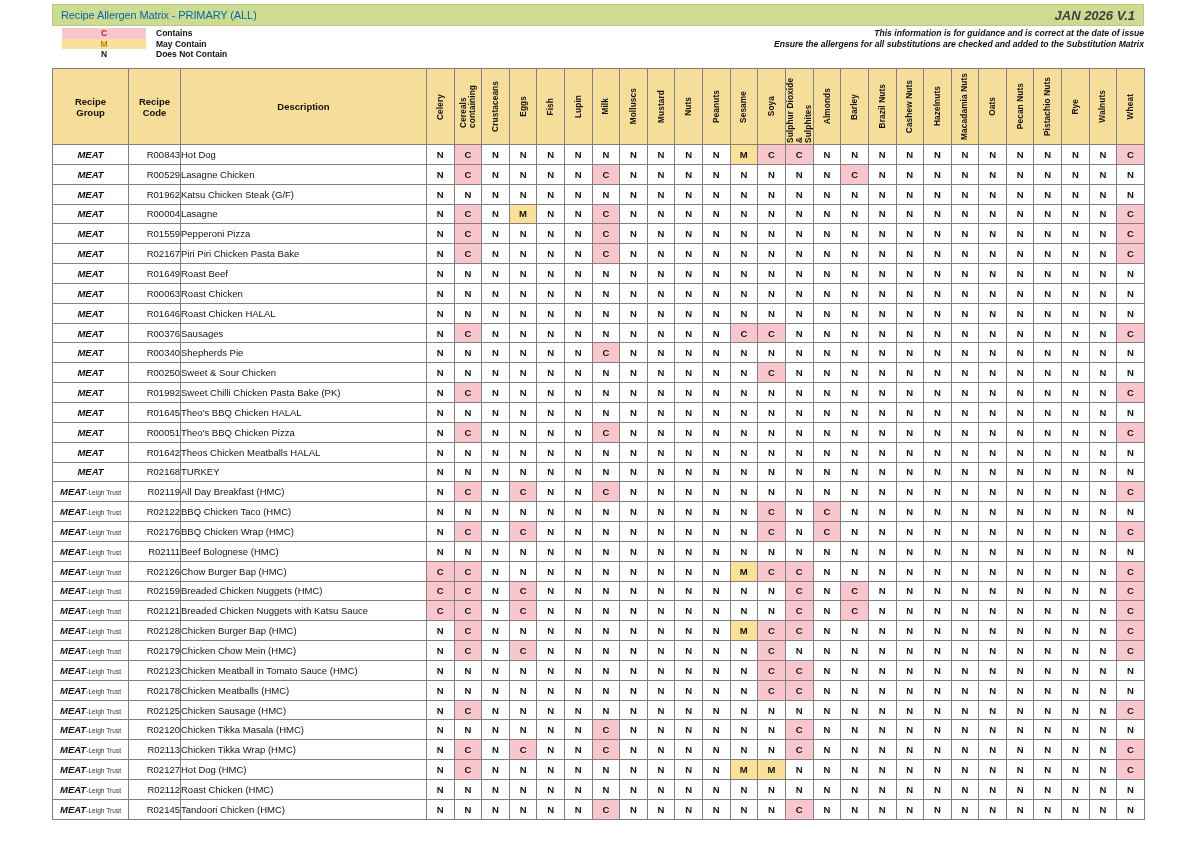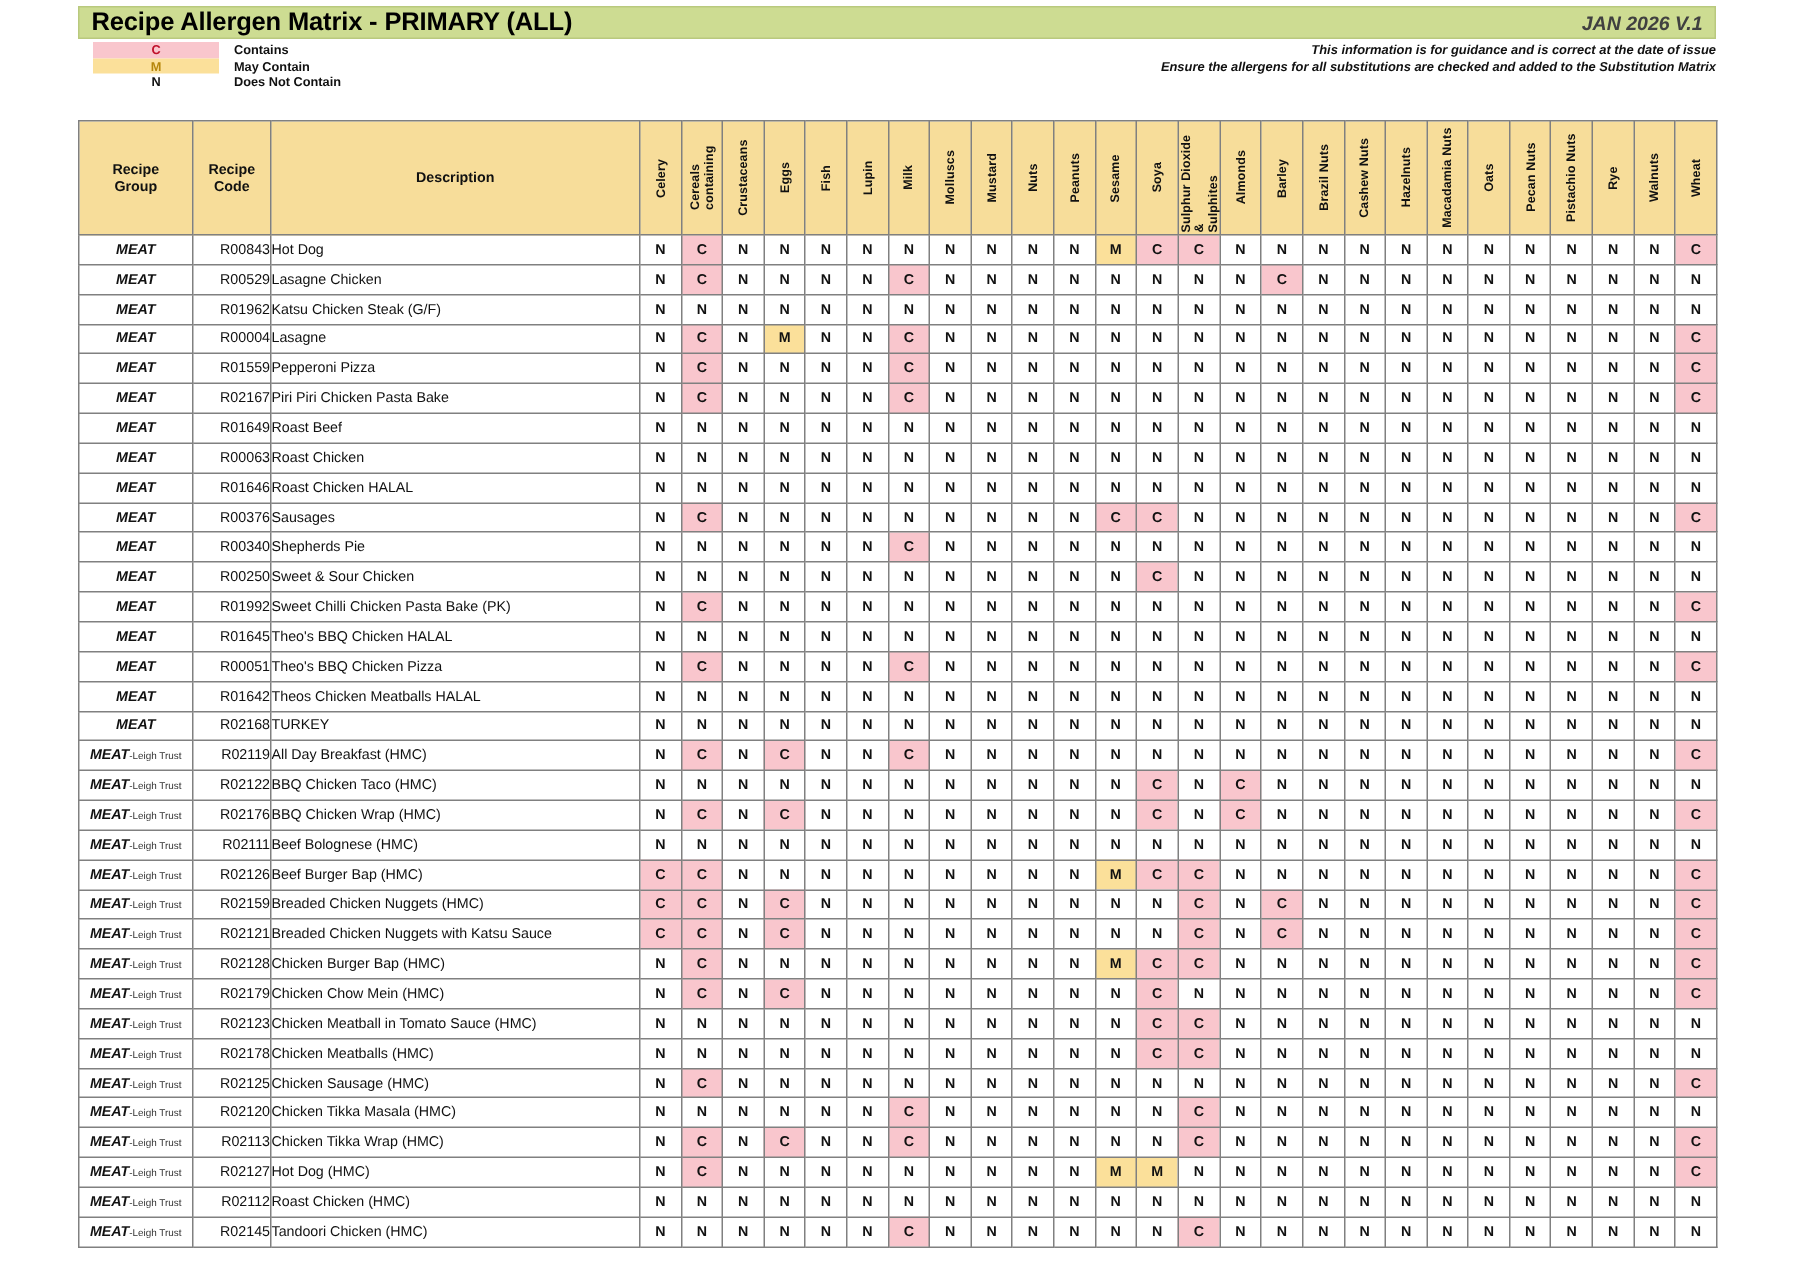--- a/index.html
+++ b/index.html
@@ -22,23 +22,23 @@
     position: absolute;
     left: 52px; top: 4px;
     width: 1092px; height: 22px;
     background: #cddc92;
     border: 1px solid #b9c97e;
     display: flex; align-items: center;
     justify-content: space-between;
     padding: 0 8px;
   }
   .title-text {
-    font-size: 17px;
-    font-weight: bold;
-    color: #000000;
+    font-size: 11px;
+    font-weight: normal;
+    color: #0369a1;
     letter-spacing: -0.1px;
   }
   .version-text {
     font-size: 13px;
     font-weight: bold;
     font-style: italic;
     color: #404040;
   }
 
   
@@ -74,21 +74,21 @@
     font-weight: bold;
     font-style: italic;
     color: #111;
     line-height: 11px;
     white-space: nowrap;
   }
 
   
   .matrix-wrap {
     position: absolute;
-    left: 52px; top: 80px;
+    left: 52px; top: 68px;
   }
   table.matrix {
     border-collapse: collapse;
     table-layout: fixed;
     background: #fff;
   }
   table.matrix th, table.matrix td {
     border: 1px solid #808080;
     padding: 0;
     font-size: 9.5px;
@@ -933,21 +933,21 @@
             <td class="cell v-N">N</td>
             <td class="cell v-N">N</td>
             <td class="cell v-N">N</td>
             <td class="cell v-N">N</td>
             <td class="cell v-N">N</td>
             <td class="cell v-N">N</td>
           </tr>
           <tr>
             <td class="c-group"><span>MEAT</span><span class="sub">-Leigh Trust</span></td>
             <td class="c-code">R02126</td>
-            <td class="c-desc">Beef Burger Bap (HMC)</td>
+            <td class="c-desc">Chow Burger Bap (HMC)</td>
             <td class="cell v-C">C</td>
             <td class="cell v-C">C</td>
             <td class="cell v-N">N</td>
             <td class="cell v-N">N</td>
             <td class="cell v-N">N</td>
             <td class="cell v-N">N</td>
             <td class="cell v-N">N</td>
             <td class="cell v-N">N</td>
             <td class="cell v-N">N</td>
             <td class="cell v-N">N</td>

